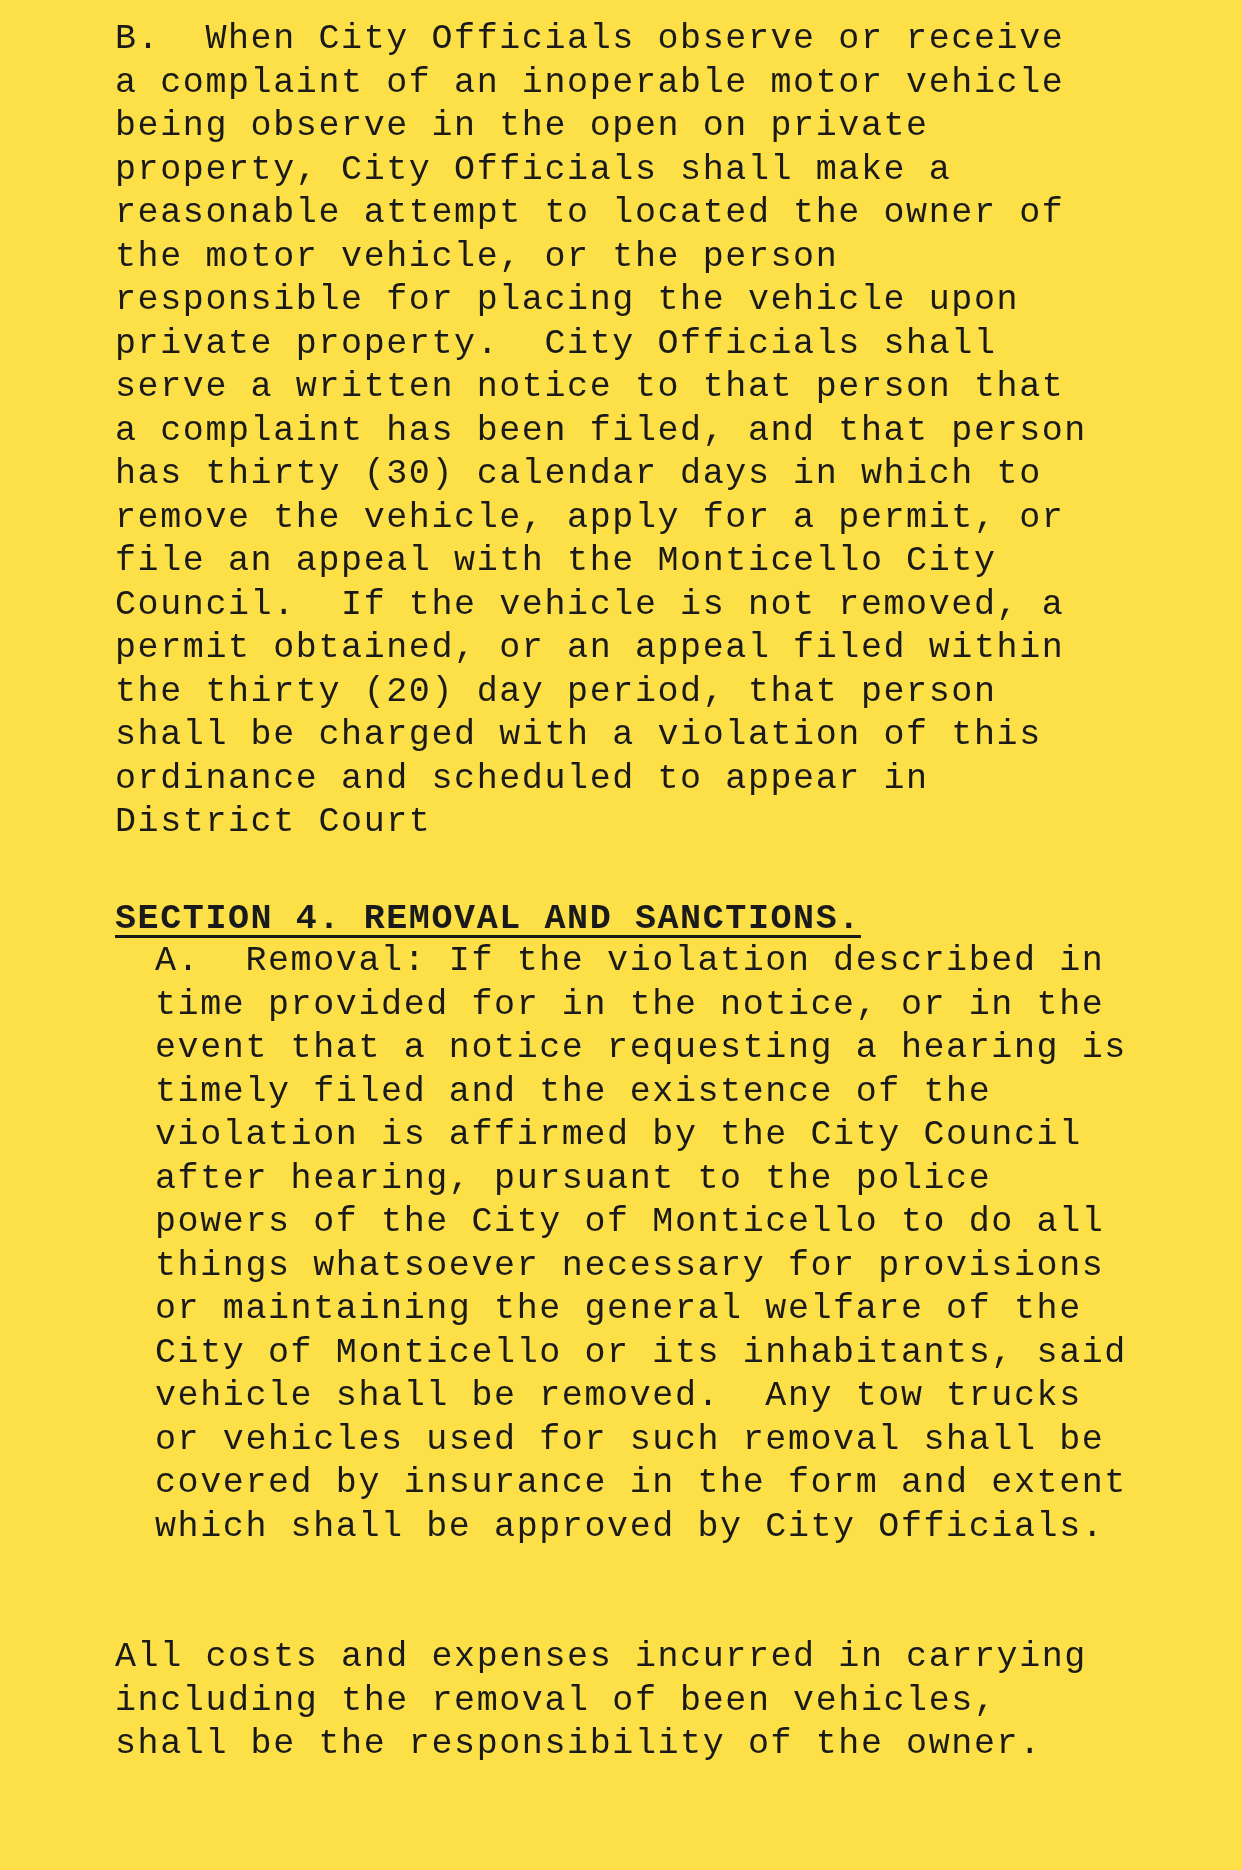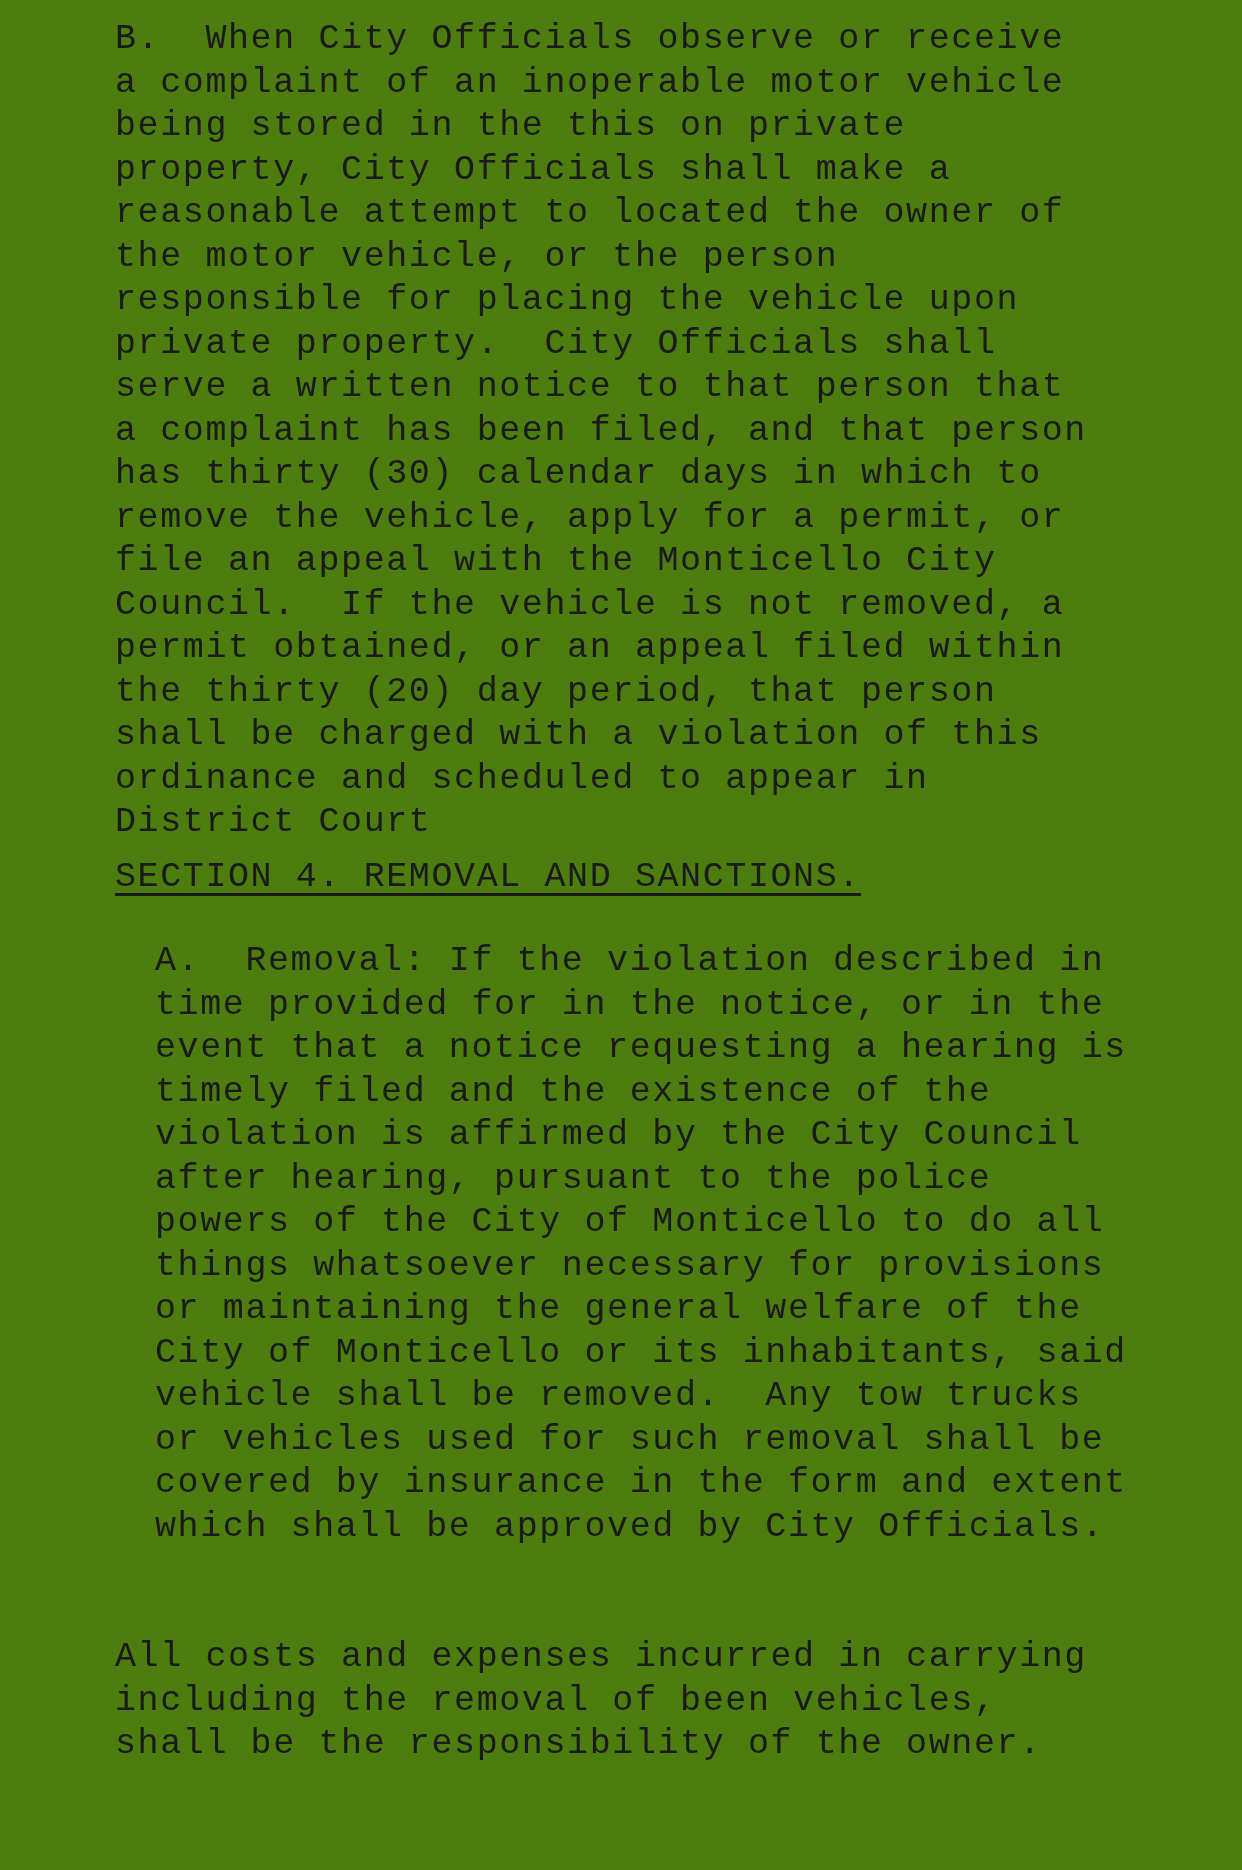--- a/index.html
+++ b/index.html
@@ -9,55 +9,55 @@
   }
   body {
     width: 1242px;
     height: 1870px;
     position: relative;
     overflow: hidden;
   }
   .page {
     position: absolute;
     inset: 0;
-    background: #4d7c0f;
+    background: #fde047;
     color: #1a1a1a;
     font-family: "Liberation Mono", "DejaVu Sans Mono", monospace;
     font-size: 35px;
     letter-spacing: 1.6px;
     line-height: 43.5px;
     font-weight: 400;
   }
   .block {
     position: absolute;
     left: 115px;
     margin: 0;
   }
   .para-section3-b { top: 18px; }
-  .heading         { top: 856px; font-size: inherit; font-weight: 400; }
+  .heading         { top: 898px; font-size: inherit; font-weight: 700; }
   .para-section4-a { top: 940px; margin-left: 40px; }
   .para-section4-b { top: 1636px; }
   .u {
     text-decoration: underline;
     text-decoration-thickness: 3px;
     text-underline-offset: 7px;
   }
   .line {
     white-space: pre;
   }
 </style>
 </head>
 <body>
 
 <div class="page">
 
   <section class="block para-section3-b">
       <div class="line">B.  When City Officials observe or receive</div>
       <div class="line">a complaint of an inoperable motor vehicle</div>
-      <div class="line">being stored in the this on private</div>
+      <div class="line">being observe in the open on private</div>
       <div class="line">property, City Officials shall make a</div>
       <div class="line">reasonable attempt to located the owner of</div>
       <div class="line">the motor vehicle, or the person</div>
       <div class="line">responsible for placing the vehicle upon</div>
       <div class="line">private property.  City Officials shall</div>
       <div class="line">serve a written notice to that person that</div>
       <div class="line">a complaint has been filed, and that person</div>
       <div class="line">has thirty (30) calendar days in which to</div>
       <div class="line">remove the vehicle, apply for a permit, or</div>
       <div class="line">file an appeal with the Monticello City</div>

